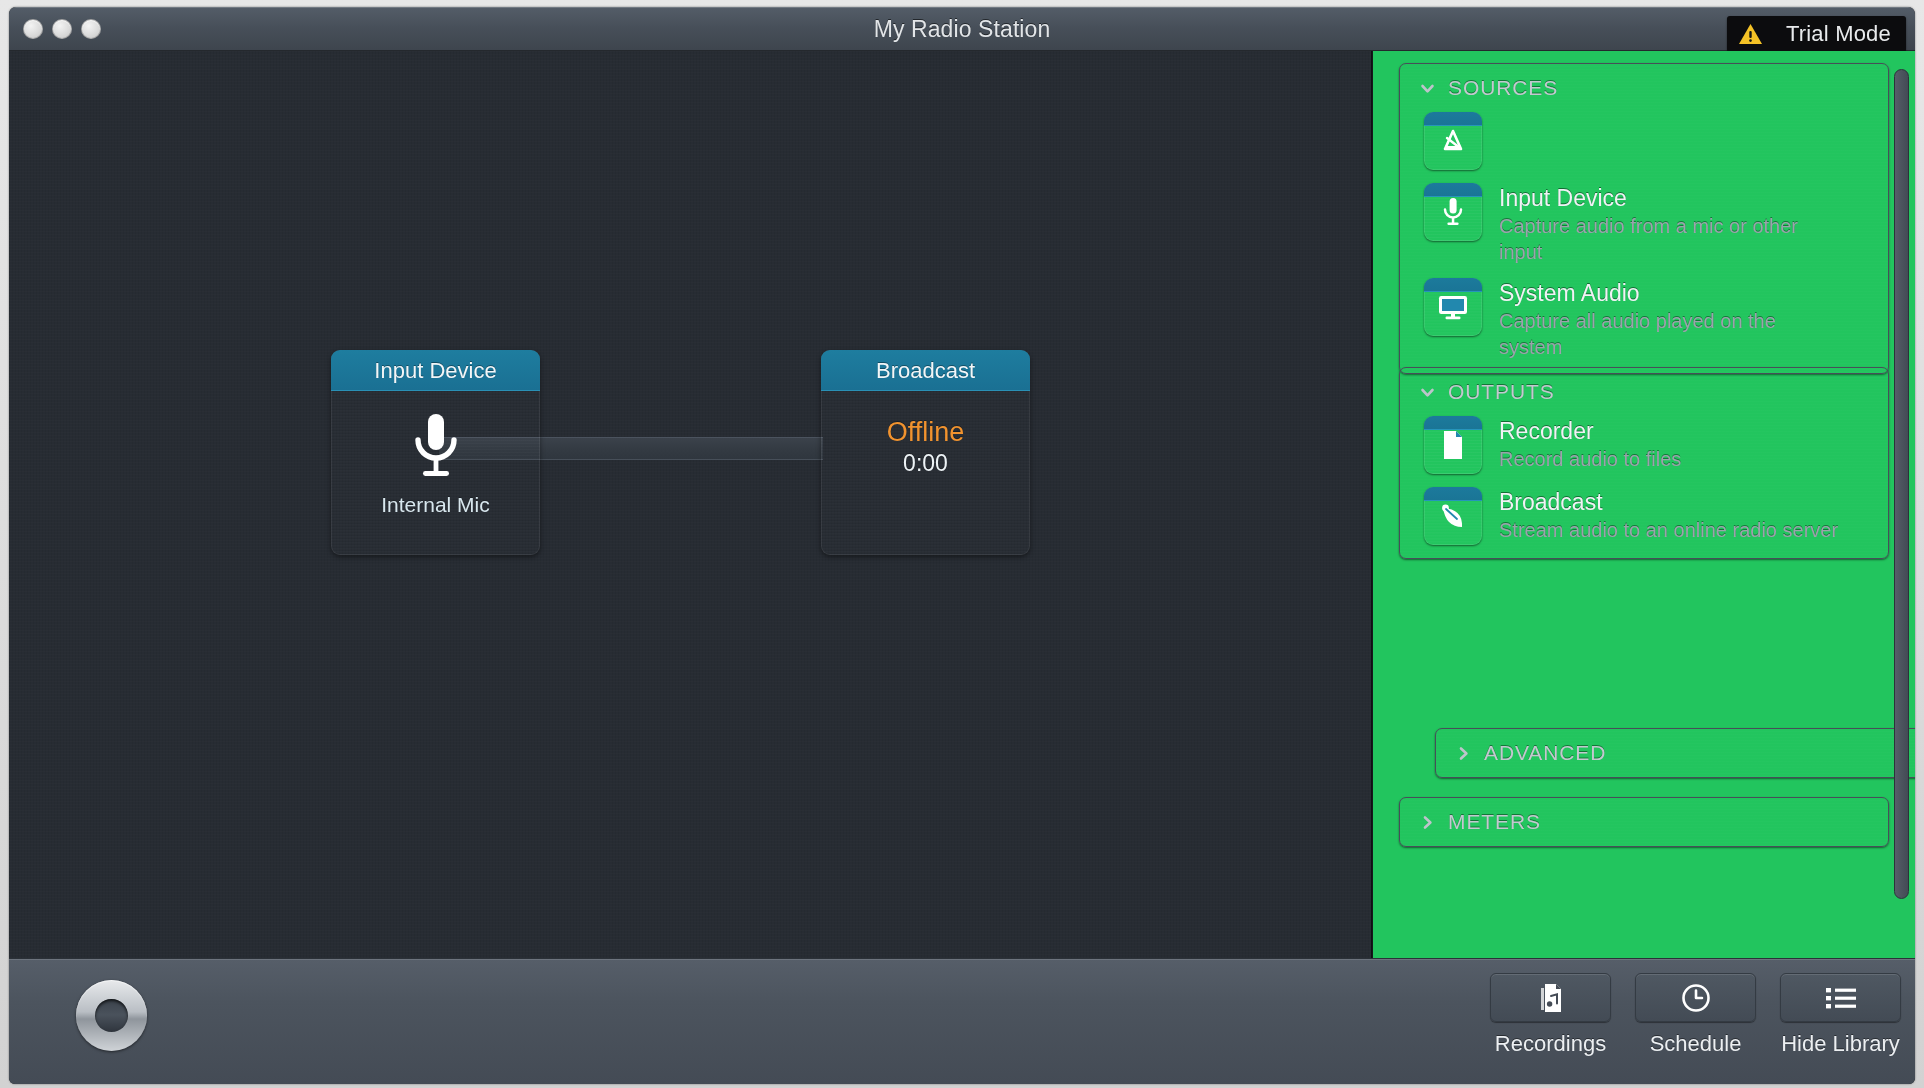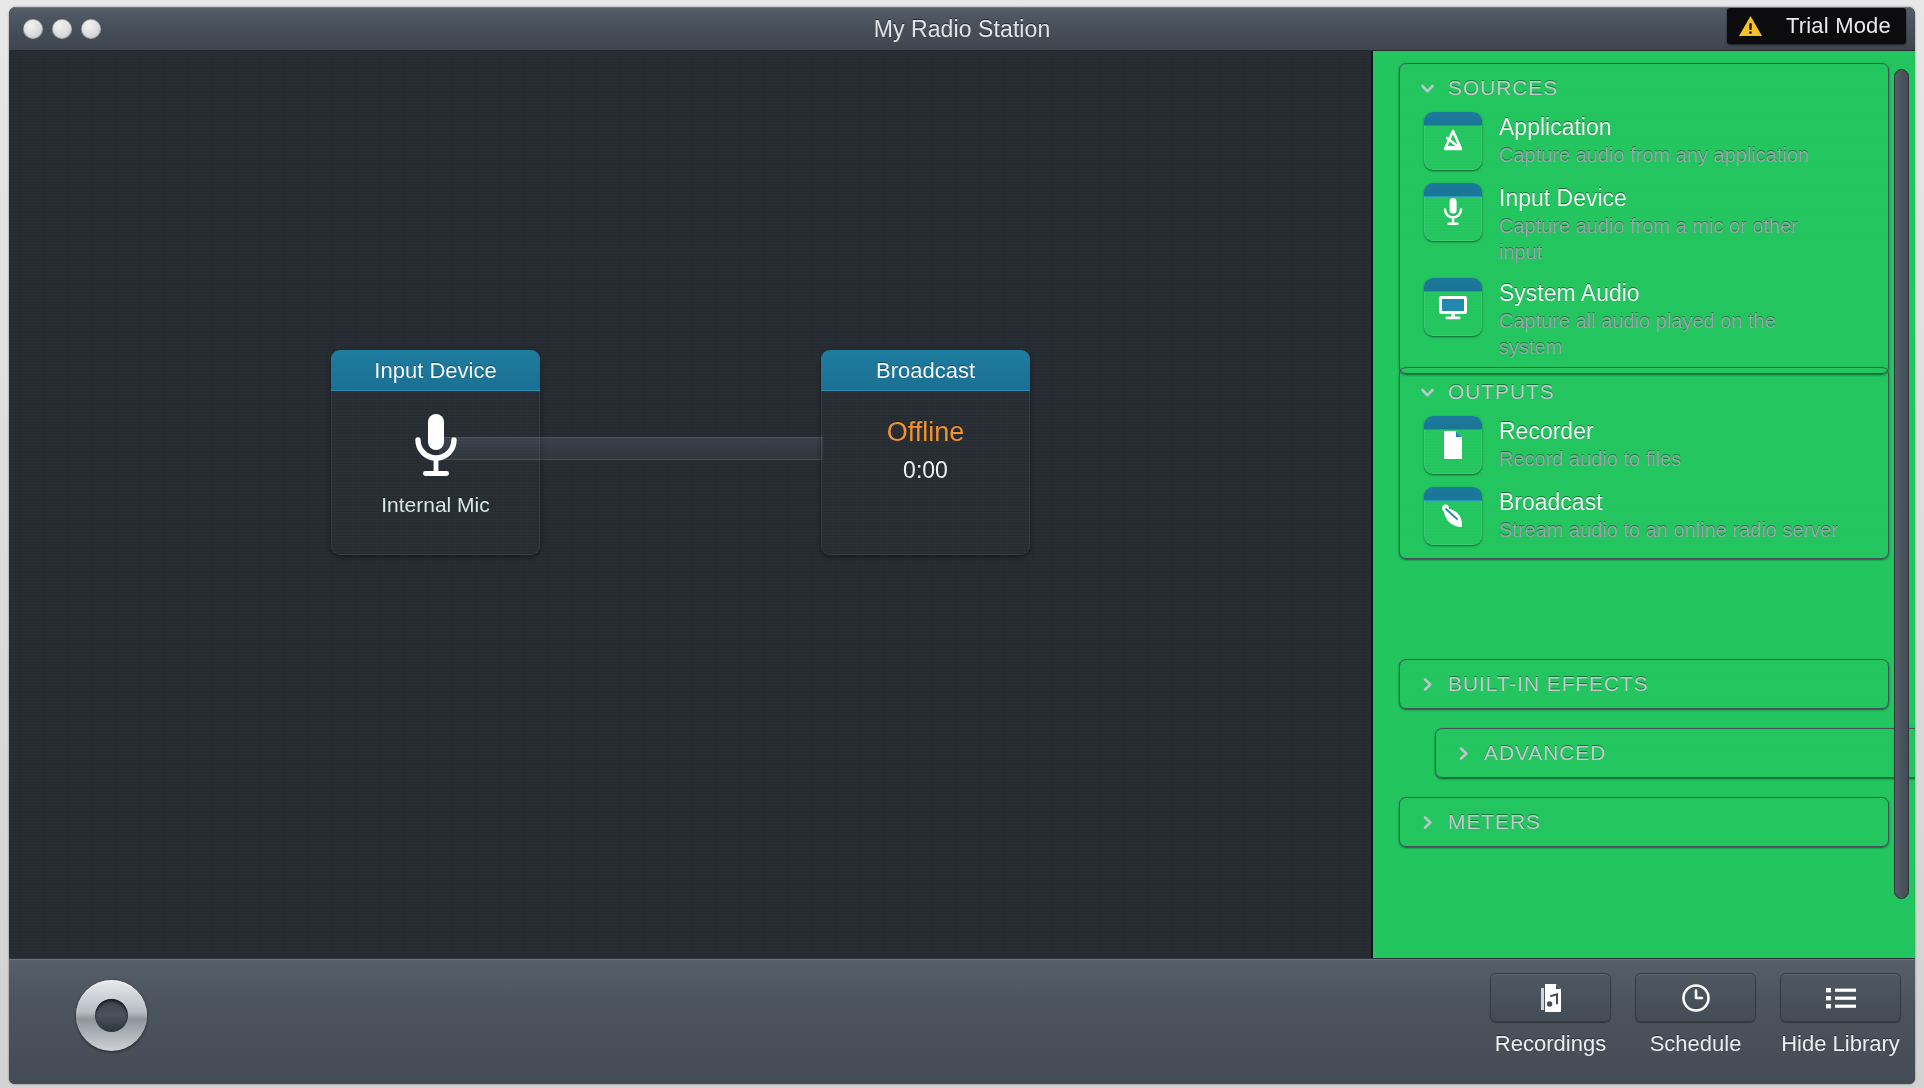--- a/index.html
+++ b/index.html
@@ -66,21 +66,21 @@
     line-height: 44px;
     text-align: center;
     font-size: 23px;
     color: #e2e5e8;
     text-shadow: 0 -1px 0 rgba(0,0,0,0.55);
     letter-spacing: 0.1px;
   }
 
   #trial-badge {
     position: absolute;
-    right: 9px; top: 1px;
+    right: 9px; top: 9px;
     height: 36px;
     padding: 0 15px 0 11px;
     display: flex;
     align-items: center;
     gap: 23px;
     background: #0c0c0e;
     border-radius: 3px;
     box-shadow: 0 1px 2px rgba(0,0,0,0.55);
   }
   #trial-badge .warn {
@@ -161,21 +161,21 @@
     color: #d8e7ee;
     text-shadow: 0 -1px 0 rgba(0,0,0,0.28);
   }
   .node-status {
     margin-top: 6px;
     font-size: 27px;
     color: #f1932f;
     text-shadow: 0 -1px 0 rgba(0,0,0,0.3);
   }
   .node-time {
-    margin-top: 9px;
+    margin-top: 2px;
     font-size: 23px;
     color: #edf3f6;
     text-shadow: 0 -1px 0 rgba(0,0,0,0.3);
   }
 
   #node-input { left: 322px; top: 299px; }
   #node-broadcast { left: 812px; top: 299px; }
 
   
   #sidebar {
@@ -405,24 +405,20 @@
           <div class="panel-items">
 
             <div class="lib-item">
               <div class="lib-icon">
                 <svg width="30" height="30" viewBox="0 0 30 30">
                   <path d="M15 5 L23 23 L7 23 Z" fill="none" stroke="#ffffff" stroke-width="2.6" stroke-linejoin="round"></path>
                   <path d="M9 12 L22 22" stroke="#ffffff" stroke-width="2.4" stroke-linecap="round"></path>
                   <rect x="7" y="20" width="16" height="3.2" fill="#ffffff"></rect>
                 </svg>
               </div>
-              <div class="lib-text">
-                <div class="lib-name">Application</div>
-                <div class="lib-desc">Capture audio from any application</div>
-              </div>
             </div>
 
             <div class="lib-item">
               <div class="lib-icon">
                 <svg width="26" height="32" viewBox="0 0 26 32">
                   <rect x="9.6" y="2" width="7" height="15.5" rx="3.5" fill="#ffffff"></rect>
                   <path d="M5 13.5 a8 8 0 0 0 16 0" fill="none" stroke="#ffffff" stroke-width="2.5" stroke-linecap="round"></path>
                   <rect x="11.8" y="21" width="2.5" height="6" fill="#ffffff"></rect>
                   <rect x="7.4" y="26.4" width="11.2" height="2.5" rx="1.2" fill="#ffffff"></rect>
                 </svg>
@@ -484,28 +480,20 @@
               </div>
               <div class="lib-text">
                 <div class="lib-name">Broadcast</div>
                 <div class="lib-desc">Stream audio to an online radio server</div>
               </div>
             </div>
 
           </div>
         </div>
 
-        <div class="panel" style="top:608px; height:50px;">
-          <div class="panel-header">
-            <svg class="chev" viewBox="0 0 15 15">
-              <path d="M5 2.5 L10.4 7.5 L5 12.5" fill="none" stroke="#bdc4ca" stroke-width="2.6" stroke-linecap="round" stroke-linejoin="round"></path>
-            </svg>
-            <span class="title">BUILT-IN EFFECTS</span>
-          </div>
-        </div>
 
         <div class="panel" style="top:677px; height:50px;margin-left:36px;">
           <div class="panel-header">
             <svg class="chev" viewBox="0 0 15 15">
               <path d="M5 2.5 L10.4 7.5 L5 12.5" fill="none" stroke="#bdc4ca" stroke-width="2.6" stroke-linecap="round" stroke-linejoin="round"></path>
             </svg>
             <span class="title">ADVANCED</span>
           </div>
         </div>
 

